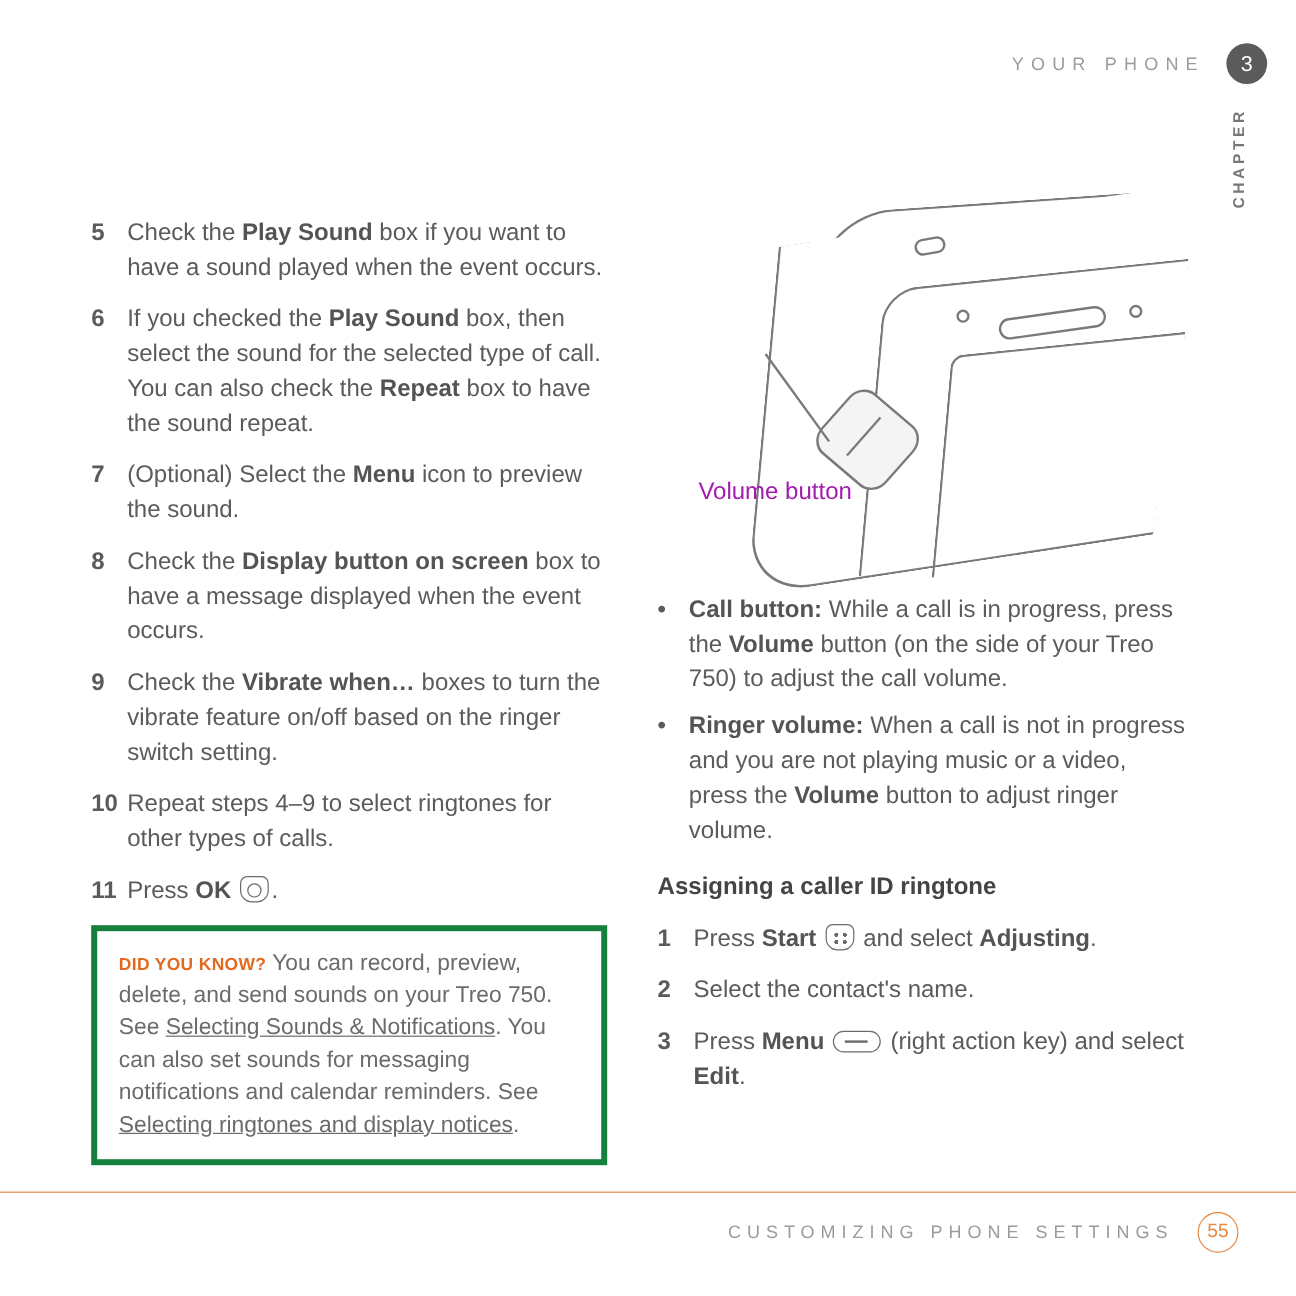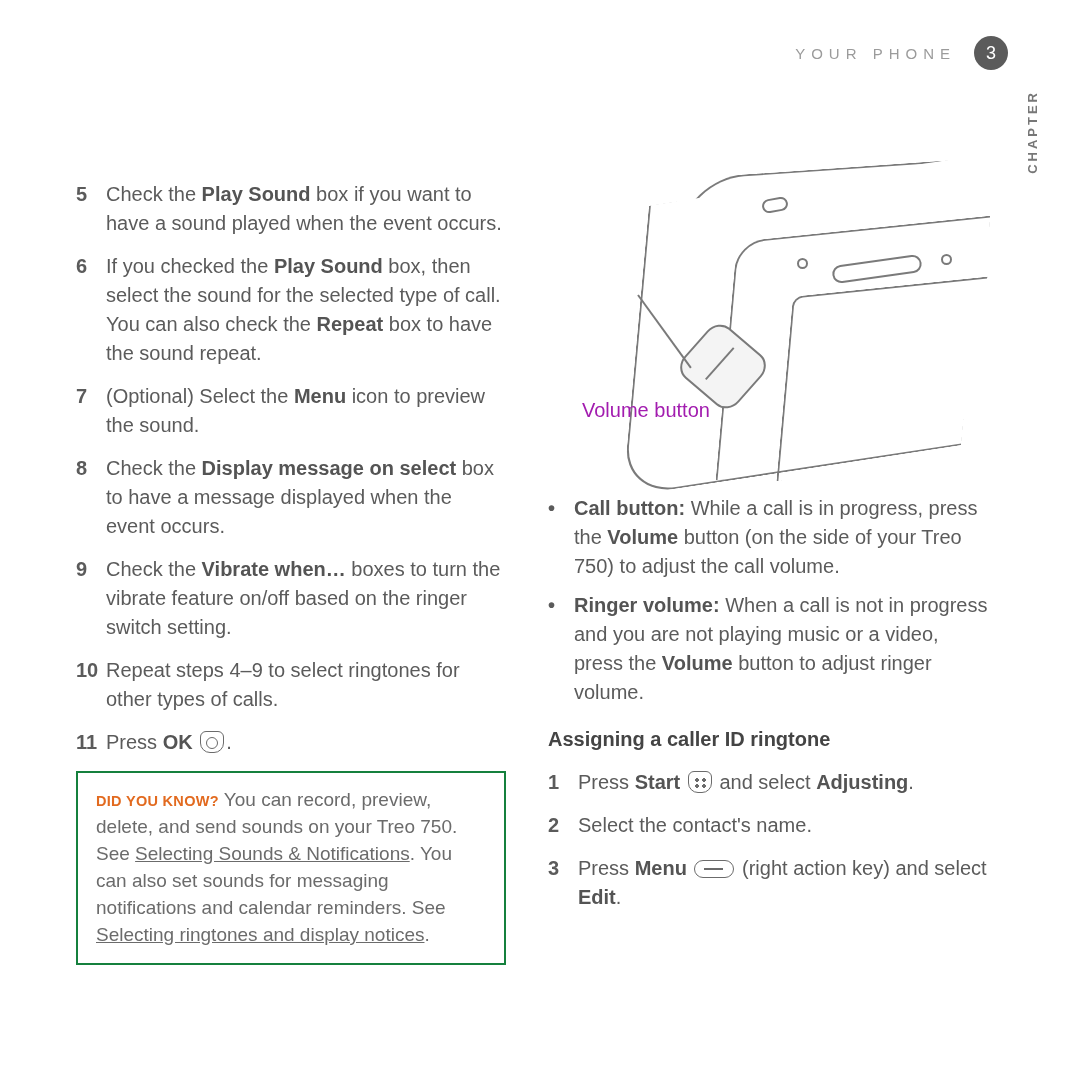--- a/index.html
+++ b/index.html
@@ -8,21 +8,21 @@
     height: 1080px;
     background: #fff;
     font-family: "Helvetica Neue", Arial, sans-serif;
     color: #5b5b5b;
     position: relative;
     overflow: hidden;
   }
   .page {
     position: absolute;
     top: 0; left: 0; width: 1080px; height: 1080px;
-    padding: 36px 72px 0 76px;
+    padding: 36px 24px 0 76px;
   }
   .header-row {
     display: flex;
     justify-content: flex-end;
     align-items: center;
     gap: 18px;
   }
   .header-text {
     font-size: 15px;
     letter-spacing: 6px;
@@ -66,21 +66,21 @@
   ol.steps li { display: flex; margin-bottom: 14px; }
   ol.steps li .num {
     width: 30px;
     flex-shrink: 0;
     font-weight: 700;
     color: #5b5b5b;
   }
   ol.steps li .body { flex: 1; }
   b { font-weight: 700; color: #545454; }
   .tipbox {
-    border: 2px solid #15803d;
+    border: 5px solid #15803d;
     padding: 14px 18px;
     margin-top: 0;
     font-size: 19px;
     line-height: 1.42;
     color: #6b6b6b;
   }
   .dyk {
     color: #e26a1f;
     font-weight: 700;
     font-size: 14.5px;
@@ -285,21 +285,21 @@
         <li>
             <span class="num">6</span>
             <span class="body">If you checked the <b>Play Sound</b> box, then select the sound for the selected type of call. You can also check the <b>Repeat</b> box to have the sound repeat.</span>
           </li>
         <li>
             <span class="num">7</span>
             <span class="body">(Optional) Select the <b>Menu</b> icon to preview the sound.</span>
           </li>
         <li>
             <span class="num">8</span>
-            <span class="body">Check the <b>Display message on select</b> box to have a message displayed when the event occurs.</span>
+            <span class="body">Check the <b>Display button on screen</b> box to have a message displayed when the event occurs.</span>
           </li>
         <li>
             <span class="num">9</span>
             <span class="body">Check the <b>Vibrate when…</b> boxes to turn the vibrate feature on/off based on the ringer switch setting.</span>
           </li>
         <li>
             <span class="num">10</span>
             <span class="body">Repeat steps 4–9 to select ringtones for other types of calls.</span>
           </li>
         <li>
@@ -354,14 +354,18 @@
           </li>
         <li>
             <span class="num">3</span>
             <span class="body">Press <b>Menu</b> <span class="icon-menu"></span> (right action key) and select <b>Edit</b>.</span>
           </li>
       </ol>
     </div>
 
   </div>
 
+  <div class="footer">
+    <span class="footer-text">CUSTOMIZING PHONE SETTINGS</span>
+    <span class="page-badge">55</span>
+  </div>
 
 </div>
 
 </body></html>

